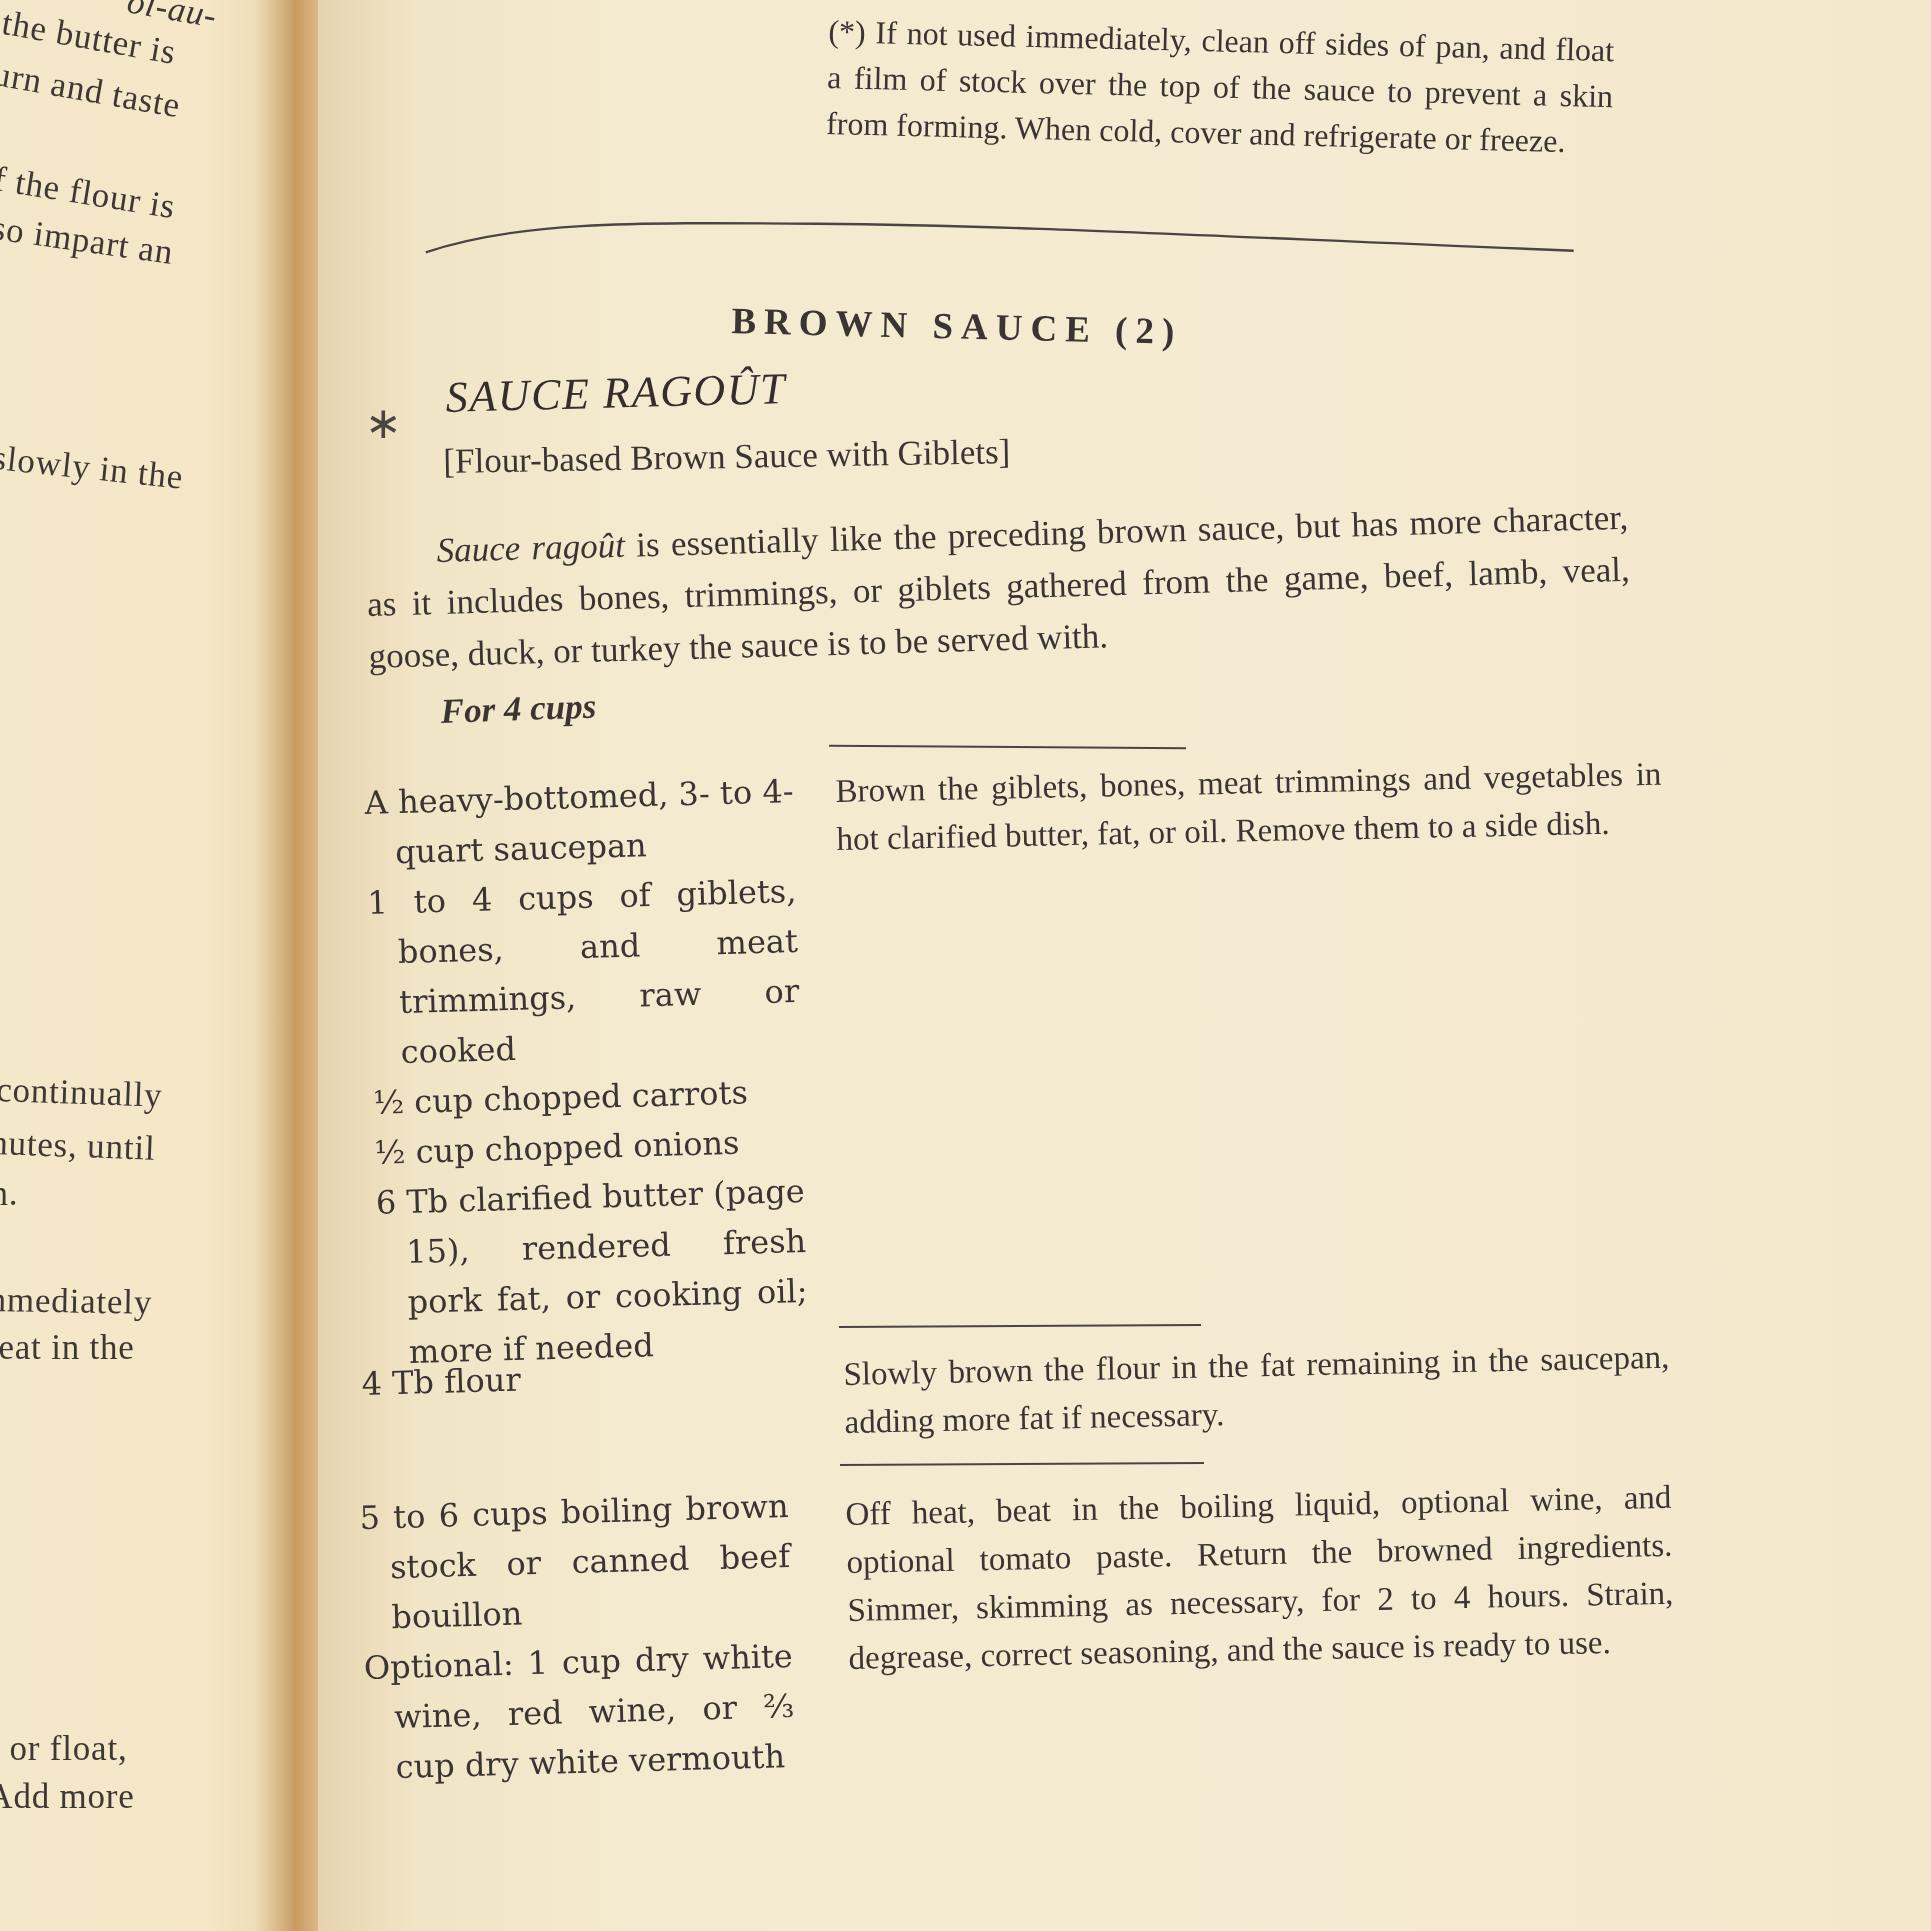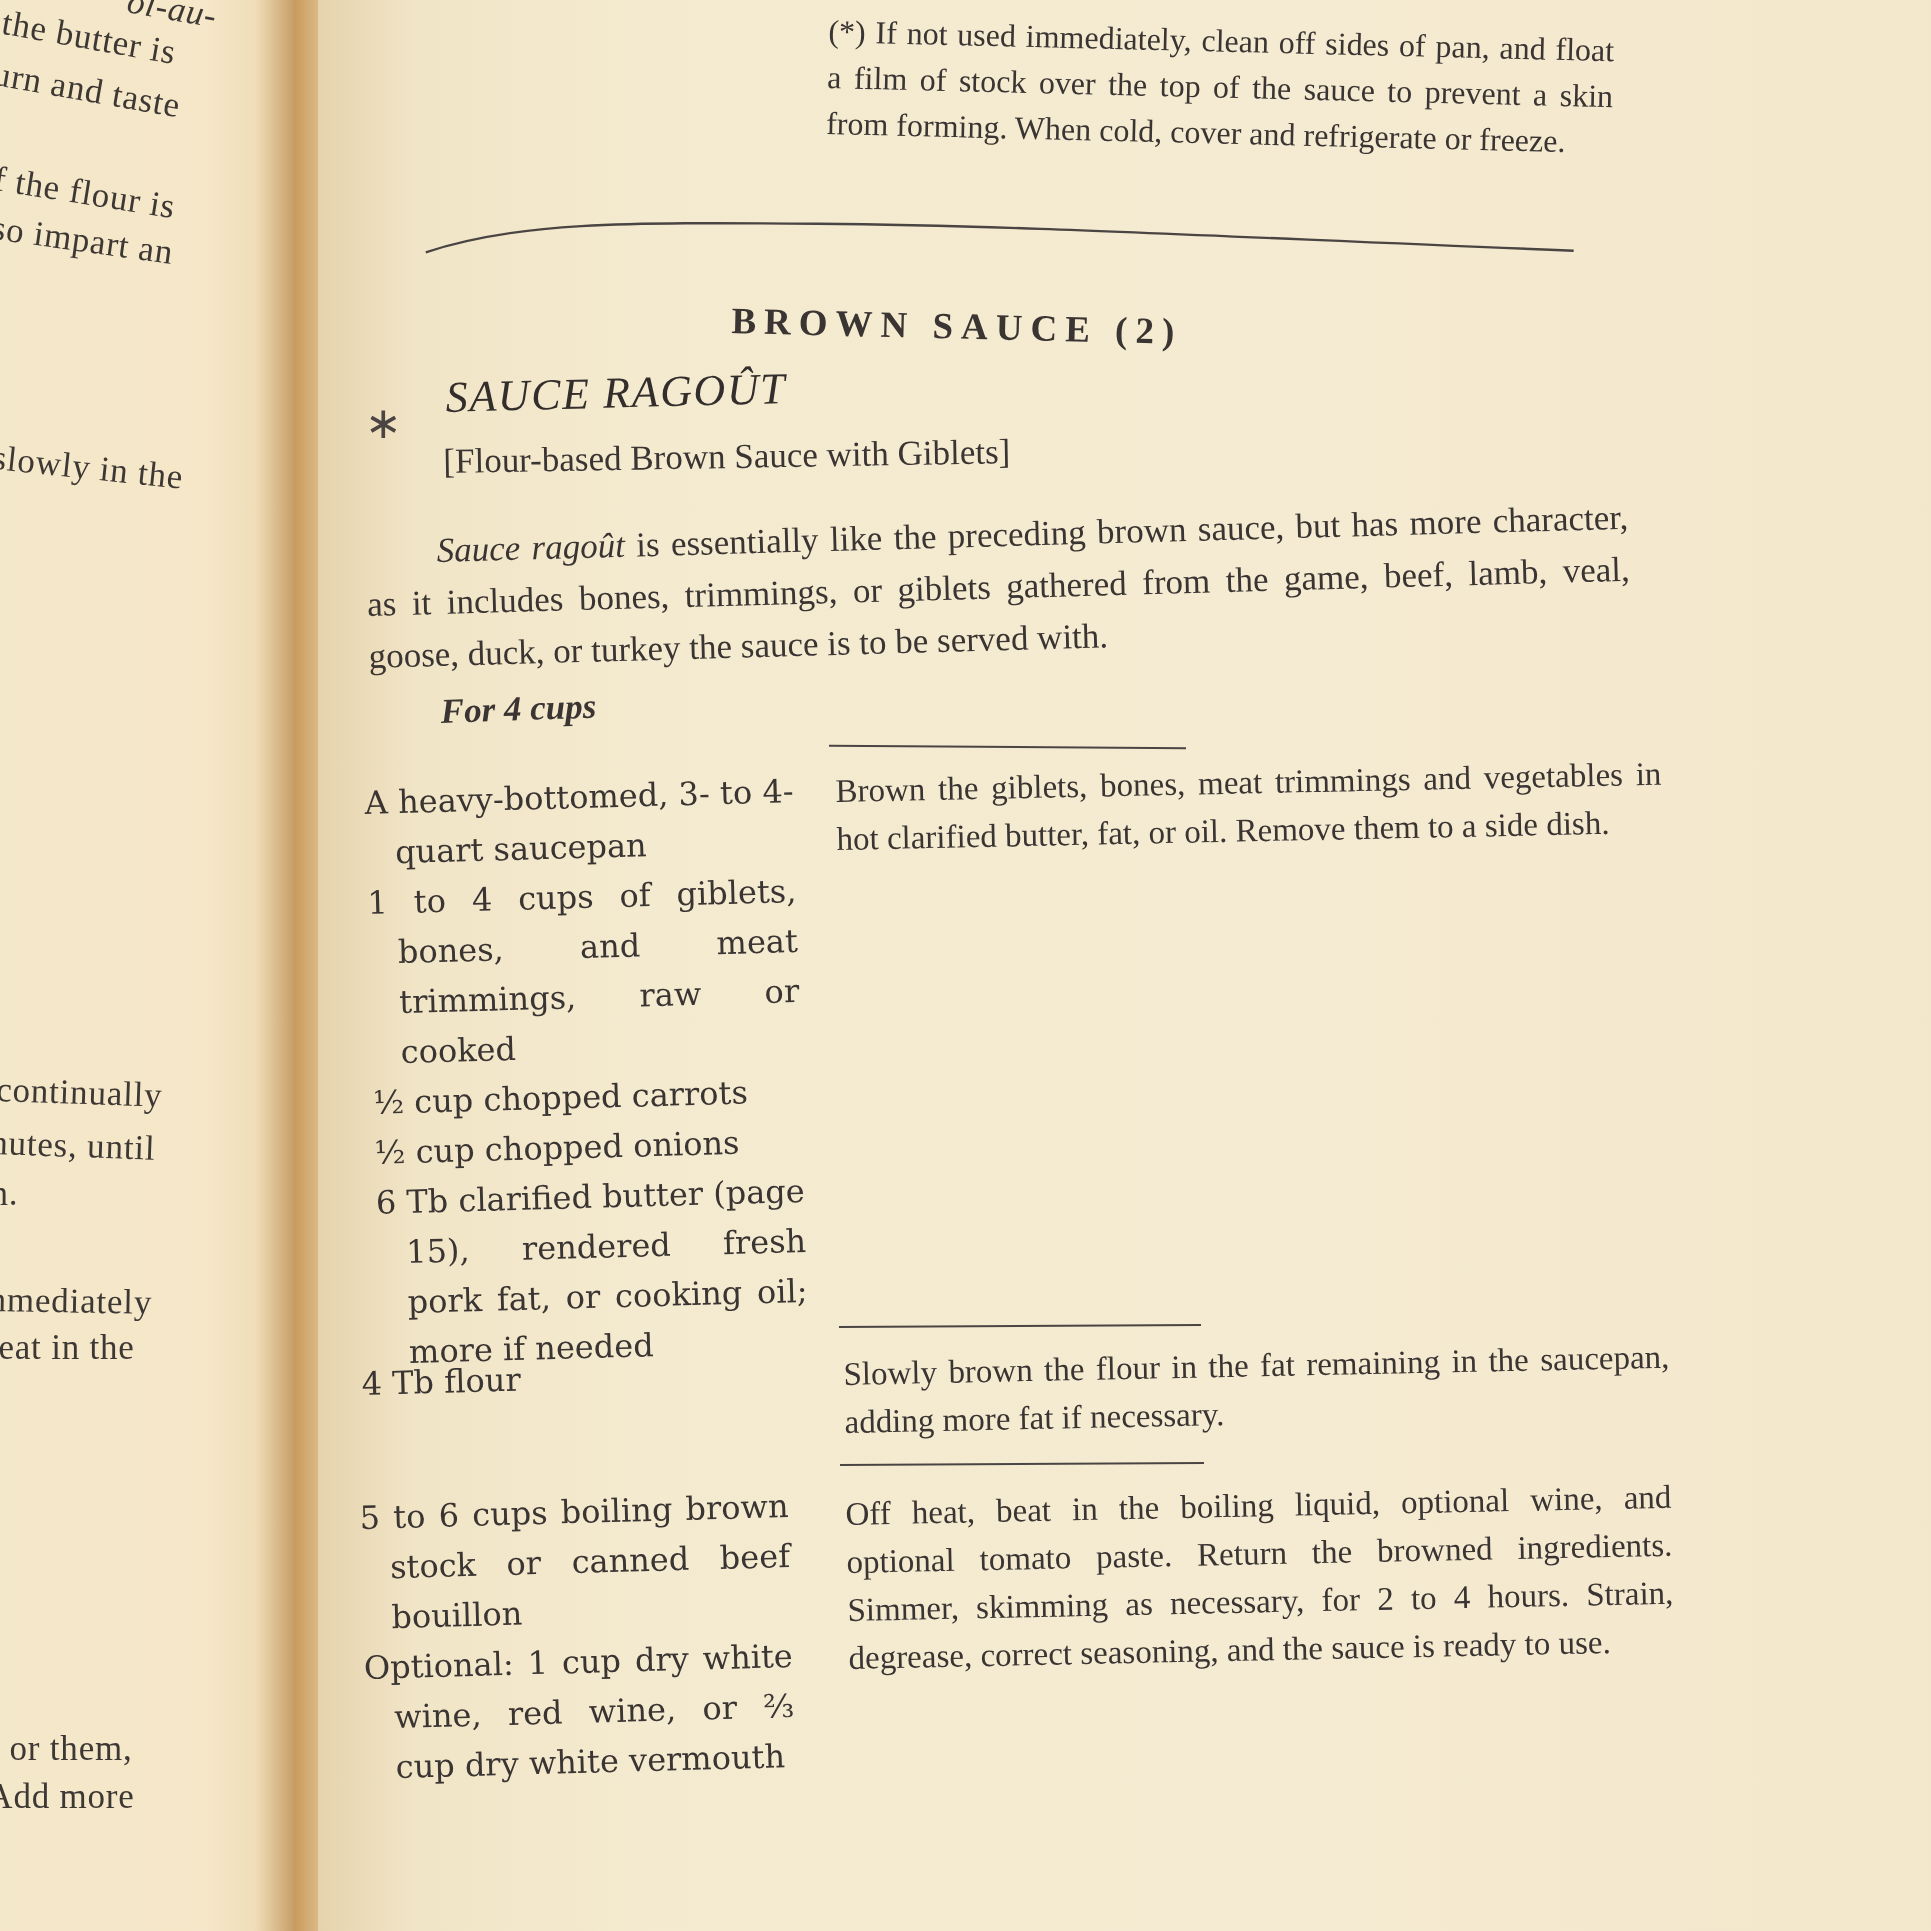--- a/index.html
+++ b/index.html
@@ -162,21 +162,21 @@
   <div class="left-line" style="left:6.4px;top:3.2px;transform:rotate(10deg);transform-origin:left top;">the butter is</div>
   <div class="left-line" style="left:-3.2px;top:54px;transform:rotate(10deg);transform-origin:left top;">urn and taste</div>
   <div class="left-line" style="left:-3.2px;top:159px;transform:rotate(9deg);transform-origin:left top;">f the flour is</div>
   <div class="left-line" style="left:-4.8px;top:208px;transform:rotate(8deg);transform-origin:left top;">so impart an</div>
   <div class="left-line" style="left:-4.8px;top:438px;transform:rotate(6deg);transform-origin:left top;">slowly in the</div>
   <div class="left-line" style="left:-3.2px;top:1070px;transform:rotate(2deg);transform-origin:left top;">continually</div>
   <div class="left-line" style="left:-9.5px;top:1123px;transform:rotate(2deg);transform-origin:left top;">nutes, until</div>
   <div class="left-line" style="left:-9.5px;top:1174px;">n.</div>
   <div class="left-line" style="left:-11px;top:1280px;transform:rotate(1deg);transform-origin:left top;">nmediately</div>
   <div class="left-line" style="left:-1.6px;top:1328px;">eat in the</div>
-  <div class="left-line" style="left:9.5px;top:1729px;">or them,</div>
+  <div class="left-line" style="left:9.5px;top:1729px;">or float,</div>
   <div class="left-line" style="left:-12.7px;top:1777px;">Add more</div>
   <div class="left-edge-shadow"></div>
 </div>
 
 <div class="gutter"></div>
 
 <div class="right-page"></div>
 
 <div class="abs note" style="left:829px;top:8px;">(*) If not used immediately, clean off sides of pan, and float a film of stock over the top of the sauce to prevent a skin from forming. When cold, cover and refrigerate or freeze.</div>
 

